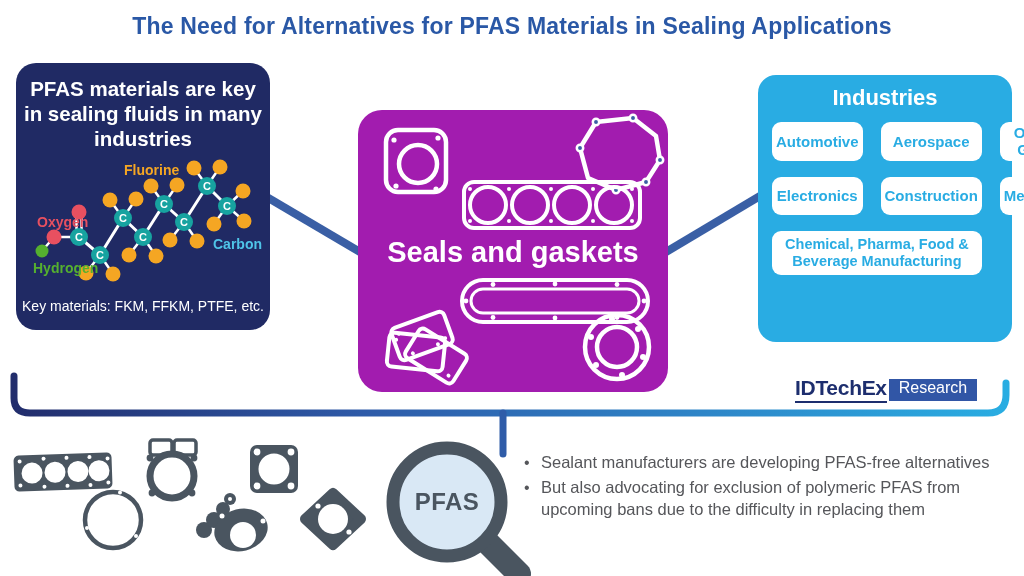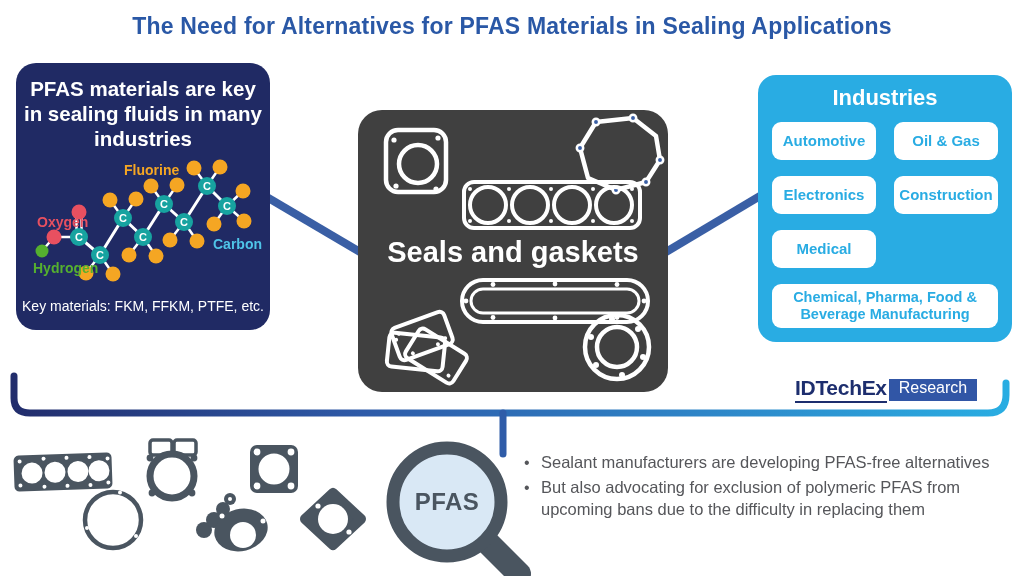--- a/index.html
+++ b/index.html
@@ -17,32 +17,32 @@
   #left-heading{top:13px;left:6px;width:242px;text-align:center;font-size:20.5px;
                 font-weight:bold;line-height:1.22;}
   .mol-label{position:absolute;font-size:14px;font-weight:bold;padding-left:8px;}
   #label-fluorine{left:100px;top:99px;color:#F5A623;}
   #label-oxygen{left:13px;top:151px;color:#E85060;}
   #label-hydrogen{left:9px;top:197px;color:#55B02F;}
   #label-carbon{left:189px;top:173px;color:#4FC4E8;}
   #left-footnote{bottom:16px;left:0;width:100%;text-align:center;font-size:14px;color:#fff;}
 
   
-  #center-box{left:358px;top:110px;width:310px;height:282px;background:#404040;
+  #center-box{left:358px;top:110px;width:310px;height:282px;background:#a21caf;
               border-radius:24px;}
   #center-label{top:126px;left:0;width:100%;text-align:center;color:#fff;
                 font-size:29px;font-weight:bold;}
 
   
   #right-box{left:758px;top:63px;width:254px;height:267px;background:#29ACE3;
              border-radius:18px;margin-top:12px;}
   #industries-heading{top:10px;left:0;width:100%;text-align:center;color:#fff;
                       font-size:22px;font-weight:bold;}
   #industries-grid{position:absolute;top:47px;left:14px;width:226px;
-                   display:grid;grid-template-columns:1fr 1fr;column-gap:18px;row-gap:16px;}
+                   display:grid;grid-template-columns:1fr 1fr 1fr;column-gap:18px;row-gap:16px;}
   .ind-btn{background:#fff;border-radius:9px;min-height:38px;display:flex;
            align-items:center;justify-content:center;color:#29ACE3;
            font-size:15px;font-weight:bold;text-align:center;line-height:1.15;padding:2px 4px;box-sizing:border-box;}
   .ind-wide{grid-column:span 2;min-height:44px;font-size:14.5px;}
 
   
   #logo{left:795px;top:376px;display:flex;align-items:center;gap:2px;}
   #logo-brand{font-size:21px;font-weight:bold;color:#1D2E6E;border-bottom:2.5px solid #1D2E6E;
               padding-bottom:1px;letter-spacing:-0.3px;}
   #logo-division{background:#3156A6;color:#fff;font-size:16px;padding:0 10px 4px;}
@@ -247,20 +247,21 @@
         </g>
       </g>
     </svg>
     <div id="center-label" class="abs">Seals and gaskets</div>
   </div>
 
   <div id="right-box" class="abs">
     <div id="industries-heading" class="abs">Industries</div>
     <div id="industries-grid">
       <div class="ind-btn">Automotive</div>
+      <div class="ind-btn">Aerospace</div>
       <div class="ind-btn">Oil &amp; Gas</div>
       <div class="ind-btn">Electronics</div>
       <div class="ind-btn">Construction</div>
       <div class="ind-btn">Medical</div>
       <div class="ind-btn ind-wide">Chemical, Pharma, Food &amp; Beverage Manufacturing</div>
     </div>
   </div>
 
   <svg class="abs" style="left:0;top:370px;" width="1024" height="100" viewBox="0 0 1024 100">
     <defs>

